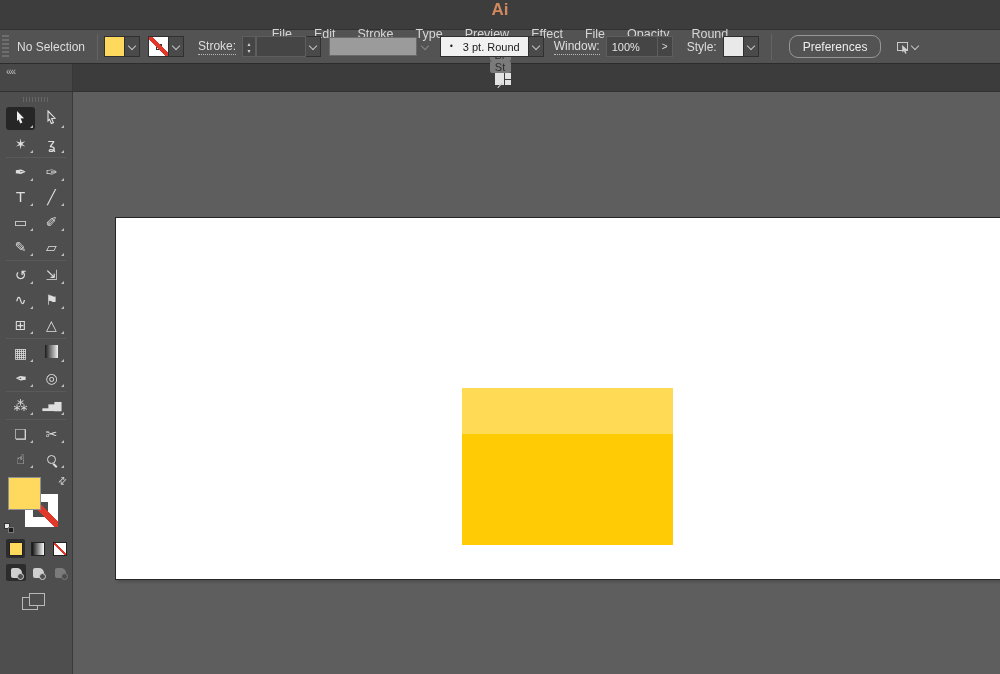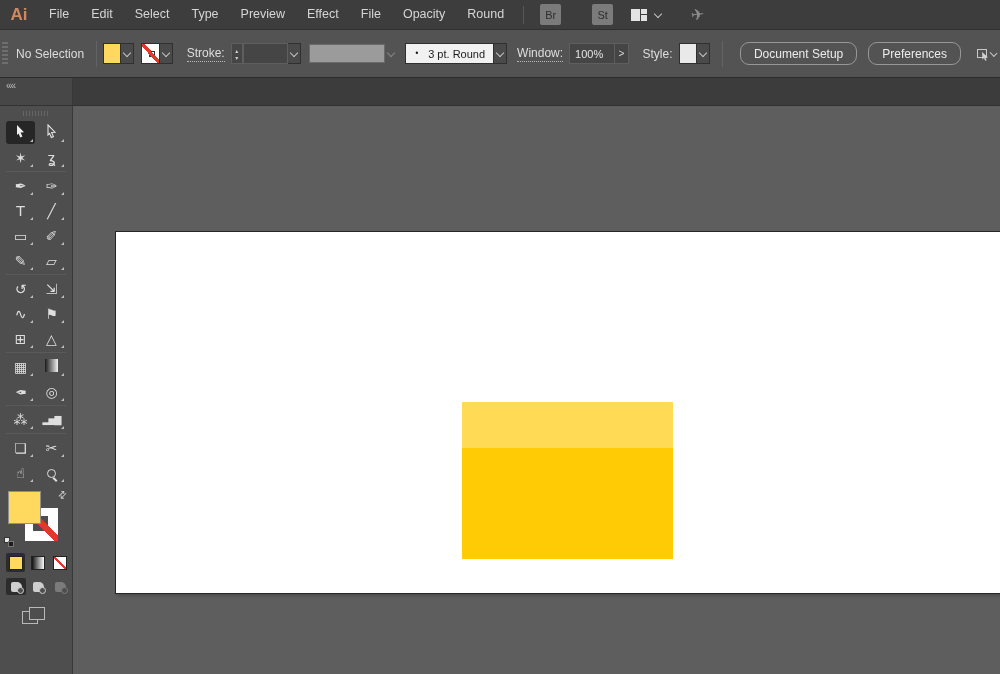--- a/index.html
+++ b/index.html
@@ -1,35 +1,35 @@
 <!DOCTYPE html>
 <html style="--logo_orange: #d0885e; --fill_yellow: #ffd95e; --none_red: #e0392b; --rect_top: #ffda55; --rect_bottom: #ffcb05;"><head>
 <meta charset="utf-8">
 <style>
   * { margin:0; padding:0; box-sizing:border-box; }
   html,body { width:1000px; height:674px; overflow:hidden; background:#3d3d3d;
     font-family:"Liberation Sans", sans-serif; -webkit-font-smoothing:antialiased; }
   .glyph { font-family:"DejaVu Sans", sans-serif; }
 
   
-  .menubar { height:30px; background:#3d3d3d; display:flex; align-items:center; border-bottom:1px solid #303030; }
+  .menubar { height:30px; background:#3d3d3d; display:flex; align-items:center; border-bottom:1px solid #303030;flex-direction:column; }
   .ai-logo { width:38px; text-align:center; font-size:17px; font-weight:bold; color:var(--logo_orange); }
   .mitem { color:#d6d6d6; font-size:12.5px; padding:0 11px; line-height:29px; cursor:default; }
   .mb-sep { width:1px; height:18px; background:#565656; margin:0 8px; }
   .sq-btn { width:21px; height:21px; background:#7b7b7b; color:#2d2d2d; font-size:11px; border-radius:2px;
     display:flex; align-items:center; justify-content:center; margin:0 8px; }
   .arrange { display:grid; grid-template-columns:9px 6px; grid-template-rows:5.5px 5.5px; gap:1px; margin:0 4px 0 10px; }
   .arrange div { background:#e3e3e3; }
   .arrange .big { grid-row:1/3; }
   .chev { width:6px; height:6px; border-left:1.6px solid #c4c4c4; border-bottom:1.6px solid #c4c4c4;
     transform:rotate(-45deg); display:inline-block; margin:0 4px 2px 4px; }
   .gpu { color:#8d8d8d; font-size:16px; margin-left:26px; transform:rotate(-8deg); }
 
   
-  .controlbar { height:48px; background:#535353; border-bottom:1px solid #2c2c2c; display:flex; align-items:center; }
+  .controlbar { height:34px; background:#535353; border-bottom:1px solid #2c2c2c; display:flex; align-items:center; }
   .grip { width:7px; height:24px; margin-left:2px;
     background:repeating-linear-gradient(to bottom,#6e6e6e 0 2px,transparent 2px 4px); }
   .cb-label { color:#dedede; font-size:12px; margin:0 6px; white-space:nowrap; }
   .cb-label.link { border-bottom:1px dotted #b9b9b9; padding-bottom:1px; }
   .cb-sep { width:1px; height:26px; background:#434343; border-right:1px solid #646464; margin:0 6px; }
   .swatch { width:21px; height:21px; border:1px solid #2f2f2f; position:relative; }
   .swatch.fill { background:var(--fill_yellow); }
   .swatch.none { background:#fff; }
   .slash { position:absolute; inset:0;
     background:linear-gradient(to top right, transparent 44%, var(--none_red) 44%, var(--none_red) 58%, transparent 58%); }
@@ -122,21 +122,21 @@
   .art-rect .band-bottom { height:111px; background:var(--rect_bottom); }
 </style>
 </head>
 <body>
 
 <div class="menubar">
   <div class="ai-logo">Ai</div>
   <div id="menu-items" style="display:flex">
       <div class="mitem">File</div>
       <div class="mitem">Edit</div>
-      <div class="mitem">Select</div>
+      <div class="mitem">Stroke</div>
       <div class="mitem">Type</div>
       <div class="mitem">Preview</div>
       <div class="mitem">Effect</div>
       <div class="mitem">File</div>
       <div class="mitem">Opacity</div>
       <div class="mitem">Round</div>
     </div>
   <div class="mb-sep"></div>
   <div class="sq-btn">Br</div>
   <div style="width:15px"></div>
@@ -196,21 +196,20 @@
   <div class="expand-btn">&gt;</div>
 
   <div class="cb-label" style="margin-left:14px">Style:</div>
   <div class="style-swatch"></div>
   <div class="dd-chev">
       <span class="chev"></span>
     </div>
 
   <div class="cb-sep" style="margin-left:12px"></div>
 
-  <button class="pill-btn">Document Setup</button>
   <button class="pill-btn">Preferences</button>
 
   <div class="marquee">
     <svg width="8" height="9" viewBox="0 0 8 9">
         <path d="M1 0 L7 5.2 L4.4 5.4 L5.6 8.2 L4.2 8.8 L3 6 L1.4 7.4 Z" fill="#cfcfcf"></path>
       </svg>
   </div>
   <span class="chev"></span>
 </div>
 

